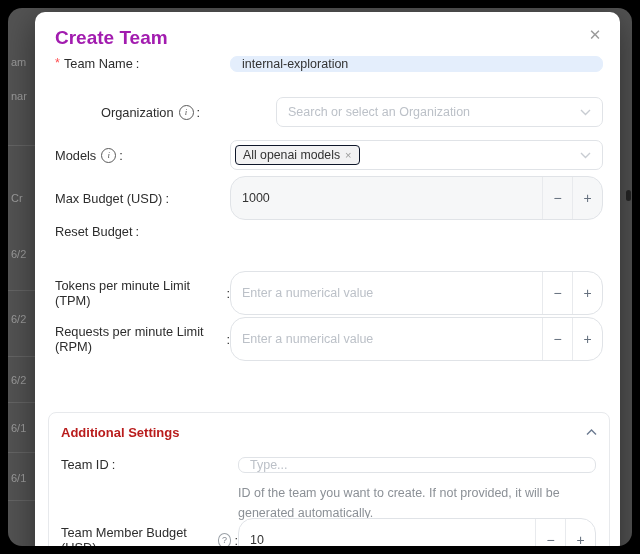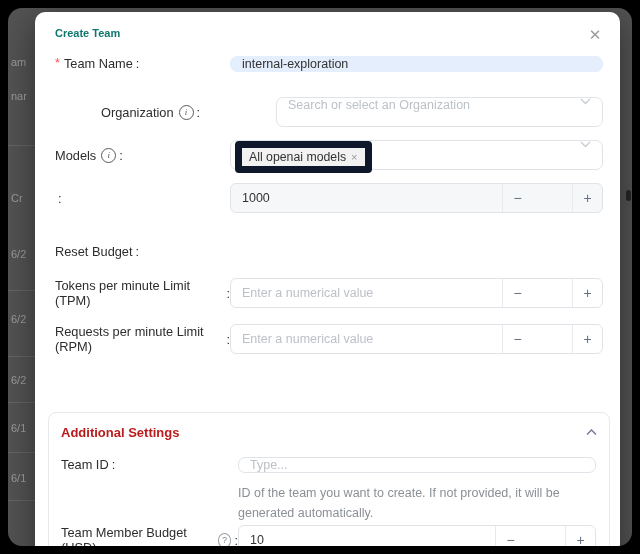--- a/index.html
+++ b/index.html
@@ -7,50 +7,50 @@
          font-family:"Liberation Sans",sans-serif;-webkit-font-smoothing:antialiased;}
   
   .window{position:absolute;left:8px;top:8px;width:624px;height:538px;background:#535353;
           border-radius:14px;overflow:hidden;}
   .bg-fragment{position:absolute;left:3px;color:#9d9d9d;font-size:11px;white-space:nowrap;}
   .bg-divider{position:absolute;left:0;width:27px;height:1px;background:#656565;}
   .scroll-dot{position:absolute;right:1px;width:5px;height:11px;background:#262626;border-radius:3px;}
   
   .modal{position:absolute;left:27px;top:4px;width:585px;height:560px;background:#ffffff;
          border-radius:10px;box-shadow:0 8px 34px rgba(0,0,0,.45);}
-  .modal-title{position:absolute;left:20px;top:15px;font-size:11px;font-weight:700;color:#0f766e;}
+  .modal-title{position:absolute;left:20px;top:15px;font-size:19px;font-weight:700;color:#a21caf;}
   .close-btn{position:absolute;right:14px;top:12px;width:22px;height:22px;display:flex;align-items:center;
              justify-content:center;color:#9b9b9b;font-size:15px;cursor:pointer;}
   
   .row{position:absolute;left:20px;right:17px;height:30px;display:flex;align-items:center;}
   .row-label{width:175px;flex:0 0 175px;font-size:12.8px;color:#2d2d2d;display:flex;align-items:center;}
   .req{color:#ff4d4f;margin-right:4px;font-size:12.5px;}
   .colon{margin-left:3px;color:#2d2d2d;}
   .info-icon{display:inline-flex;align-items:center;justify-content:center;width:13px;height:13px;
              border:1px solid #5a5a5a;border-radius:50%;font-size:9px;color:#5a5a5a;margin-left:5px;
              line-height:1;font-family:"Liberation Serif",serif;font-style:italic;}
   .help-icon{display:inline-flex;align-items:center;justify-content:center;width:13px;height:13px;
              border:1px solid #9aa0a6;border-radius:50%;font-size:9px;color:#80868e;margin-left:5px;line-height:1;}
   .control{flex:1;min-width:0;}
   .text-input{width:100%;height:16px;box-sizing:border-box;border:1px solid #e0e3e7;border-radius:7px;
               padding:0 11px;font-size:12.5px;color:#333;outline:none;background:#fff;
               font-family:"Liberation Sans",sans-serif;}
   .text-input::placeholder{color:#bcc1c8;}
   .text-input.filled-blue{background:#e4eefc;border-color:#e4eefc;}
   .select{height:30px;box-sizing:border-box;border:1px solid #e0e3e7;border-radius:7px;background:#fff;
-          display:flex;align-items:flex-start;padding:0 11px;position:relative;cursor:pointer;}
+          display:flex;align-items:center;padding:0 11px;position:relative;cursor:pointer;}
   .select .placeholder{font-size:12.5px;color:#bcc1c8;flex:1;overflow:hidden;white-space:nowrap;}
   .select .value{font-size:12.5px;color:#333;flex:1;}
   .chevron{flex:0 0 auto;margin-left:6px;display:flex;}
-  .tag{display:inline-flex;align-items:center;background:#f2f2f3;border:7px solid #0f172a;border-radius:4px;
+  .tag{display:inline-flex;align-items:center;background:#f2f2f3;border:1px solid #0f172a;border-radius:4px;
        padding:2px 7px;font-size:12.3px;color:#333;gap:5px;}
   .tag .tag-x{color:#9a9a9a;font-size:11px;cursor:pointer;}
   .select.with-tag{padding-left:4px;}
-  .num-wrap{display:flex;height:30px;box-sizing:border-box;border:1px solid #e0e3e7;border-radius:6px;
-            overflow:hidden;background:#fff;align-items:stretch;gap:40px;}
+  .num-wrap{display:flex;height:44px;box-sizing:border-box;border:1px solid #e0e3e7;border-radius:15px;
+            overflow:hidden;background:#fff;align-items:stretch;}
   .num-wrap.gray{background:#f6f7f8;}
   .num-wrap .num-input{flex:1;min-width:0;border:none;outline:none;background:transparent;padding:0 11px;
             font-size:12.5px;color:#333;font-family:"Liberation Sans",sans-serif;}
   .num-wrap .num-input::placeholder{color:#bcc1c8;}
   .step-btn{flex:0 0 29px;display:flex;align-items:center;justify-content:center;border-left:1px solid #e8eaed;
             color:#65707e;font-size:14px;cursor:pointer;background:transparent;}
   
   .card{position:absolute;left:13px;top:400px;width:562px;height:200px;box-sizing:border-box;
         border:1px solid #e7e9ec;border-radius:8px;background:#fff;}
   .card-header{position:absolute;left:12px;right:12px;top:12px;display:flex;align-items:center;cursor:pointer;}
@@ -134,32 +134,33 @@
               <svg width="11" height="7" viewBox="0 0 11 7">
                   <polyline points="1,1 5.5,5.5 10,1" fill="none" stroke="#c8ccd2" stroke-width="1.4"></polyline>
                 </svg>
             </span>
           </div>
         </div>
       </div>
 
       <div class="row" style="top:171px;">
         <div class="row-label">
+          <span>Max Budget (USD)</span>
           <span class="colon">:</span>
         </div>
         <div class="control">
           <div class="num-wrap gray">
             <input class="num-input" value="1000" style="">
             <div class="step-btn">−</div>
             <div class="step-btn">+</div>
           </div>
         </div>
       </div>
 
-      <div class="row" style="top:224px;gap:6px;">
+      <div class="row" style="top:204px;gap:6px;">
         <div class="row-label">
           <span>Reset Budget</span>
           <span class="colon">:</span>
         </div>
       </div>
 
       <div class="row" style="top:266px;">
         <div class="row-label">
           <span>Tokens per minute Limit (TPM)</span>
           <span class="colon">:</span>

